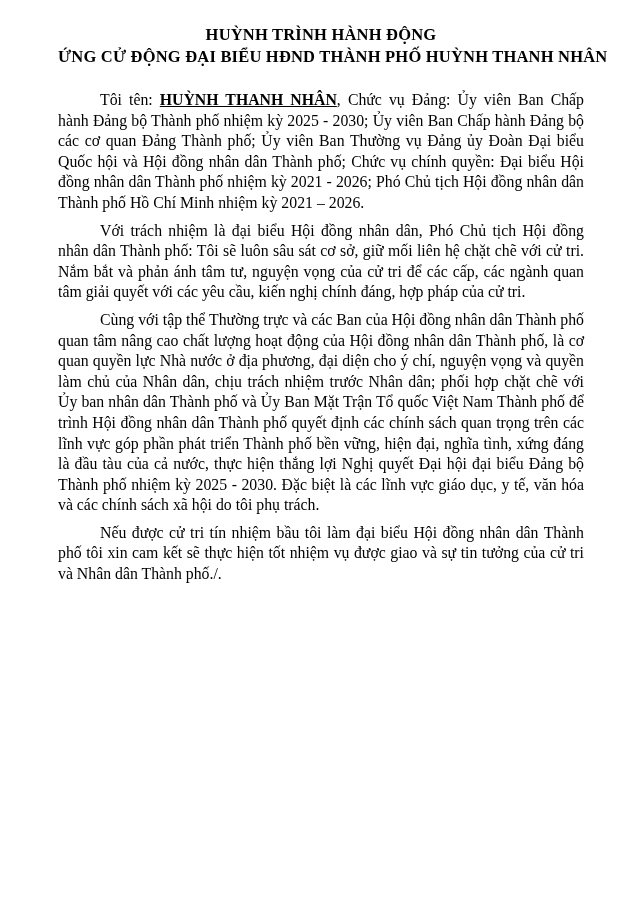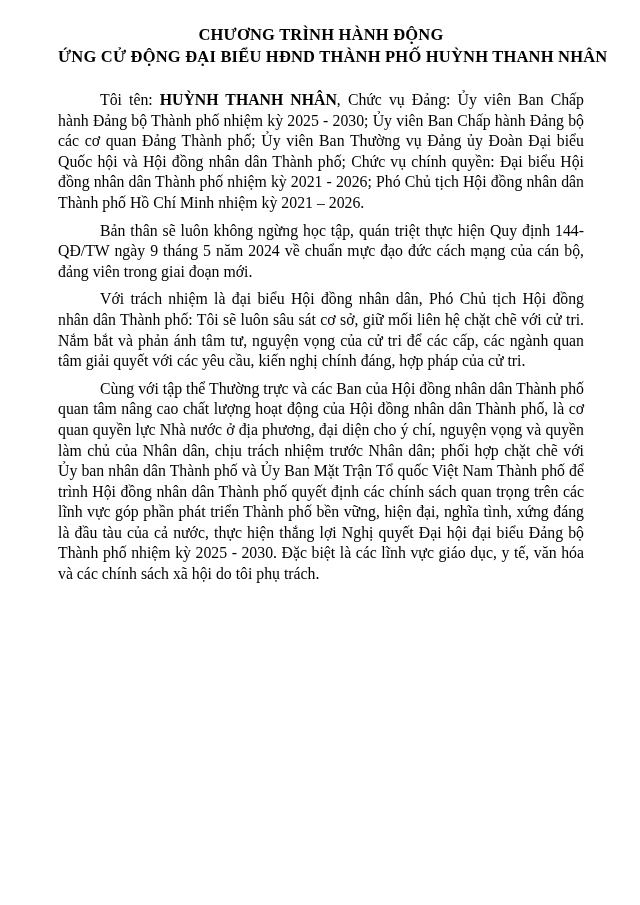--- a/index.html
+++ b/index.html
@@ -35,35 +35,36 @@
   }
   .doc-body p {
     margin: 0 0 7px 0;
     font-size: 15.8px;
     line-height: 20.6px;
     text-align: justify;
     text-indent: 42px;
   }
   .bold {
     font-weight: 700;
+    text-decoration: underline;
   }
 </style>
 </head>
 <body>
 
 <div class="page">
   <h1 class="doc-title">
-    <span class="title-line">CHƯƠNG TRÌNH HÀNH ĐỘNG</span>
+    <span class="title-line">HUỲNH TRÌNH HÀNH ĐỘNG</span>
     <span class="title-line">ỨNG CỬ ĐỘNG ĐẠI BIỂU HĐND THÀNH PHỐ HUỲNH THANH NHÂN</span>
   </h1>
 
   <div class="doc-body">
     <p><span>Tôi tên: </span><span class="bold">HUỲNH THANH NHÂN</span><span>, Chức vụ Đảng: Ủy viên Ban Chấp hành Đảng bộ Thành phố nhiệm kỳ 2025 - 2030; Ủy viên Ban Chấp hành Đảng bộ các cơ quan Đảng Thành phố; Ủy viên Ban Thường vụ Đảng ủy Đoàn Đại biểu Quốc hội và Hội đồng nhân dân Thành phố; Chức vụ chính quyền: Đại biểu Hội đồng nhân dân Thành phố nhiệm kỳ 2021 - 2026; Phó Chủ tịch Hội đồng nhân dân Thành phố Hồ Chí Minh nhiệm kỳ 2021 – 2026.</span></p>
 
 
-    <p>Bản thân sẽ luôn không ngừng học tập, quán triệt thực hiện Quy định 144-QĐ/TW ngày 9 tháng 5 năm 2024 về chuẩn mực đạo đức cách mạng của cán bộ, đảng viên trong giai đoạn mới.</p>
 
     <p>Với trách nhiệm là đại biểu Hội đồng nhân dân, Phó Chủ tịch Hội đồng nhân dân Thành phố: Tôi sẽ luôn sâu sát cơ sở, giữ mối liên hệ chặt chẽ với cử tri. Nắm bắt và phản ánh tâm tư, nguyện vọng của cử tri để các cấp, các ngành quan tâm giải quyết với các yêu cầu, kiến nghị chính đáng, hợp pháp của cử tri.</p>
 
     <p>Cùng với tập thể Thường trực và các Ban của Hội đồng nhân dân Thành phố quan tâm nâng cao chất lượng hoạt động của Hội đồng nhân dân Thành phố, là cơ quan quyền lực Nhà nước ở địa phương, đại diện cho ý chí, nguyện vọng và quyền làm chủ của Nhân dân, chịu trách nhiệm trước Nhân dân; phối hợp chặt chẽ với Ủy ban nhân dân Thành phố và Ủy Ban Mặt Trận Tổ quốc Việt Nam Thành phố để trình Hội đồng nhân dân Thành phố quyết định các chính sách quan trọng trên các lĩnh vực góp phần phát triển Thành phố bền vững, hiện đại, nghĩa tình, xứng đáng là đầu tàu của cả nước, thực hiện thắng lợi Nghị quyết Đại hội đại biểu Đảng bộ Thành phố nhiệm kỳ 2025 - 2030. Đặc biệt là các lĩnh vực giáo dục, y tế, văn hóa và các chính sách xã hội do tôi phụ trách.</p>
 
+    <p>Nếu được cử tri tín nhiệm bầu tôi làm đại biểu Hội đồng nhân dân Thành phố tôi xin cam kết sẽ thực hiện tốt nhiệm vụ được giao và sự tin tưởng của cử tri và Nhân dân Thành phố./.</p>
   </div>
 </div>
 
 </body></html>

